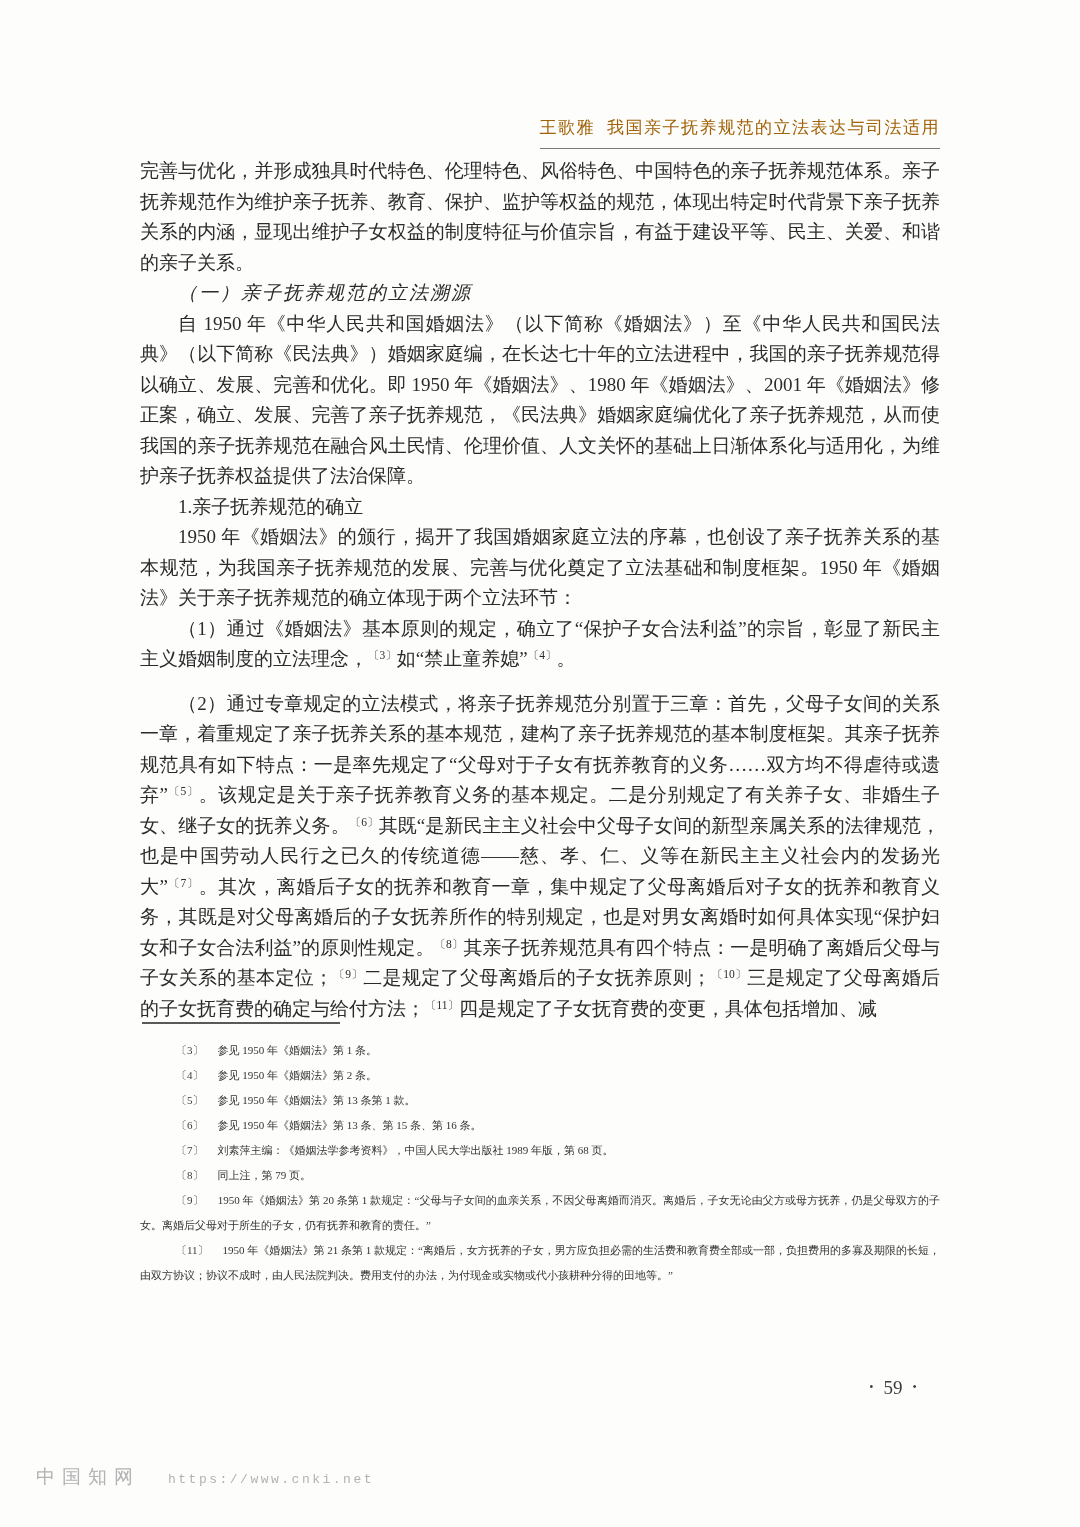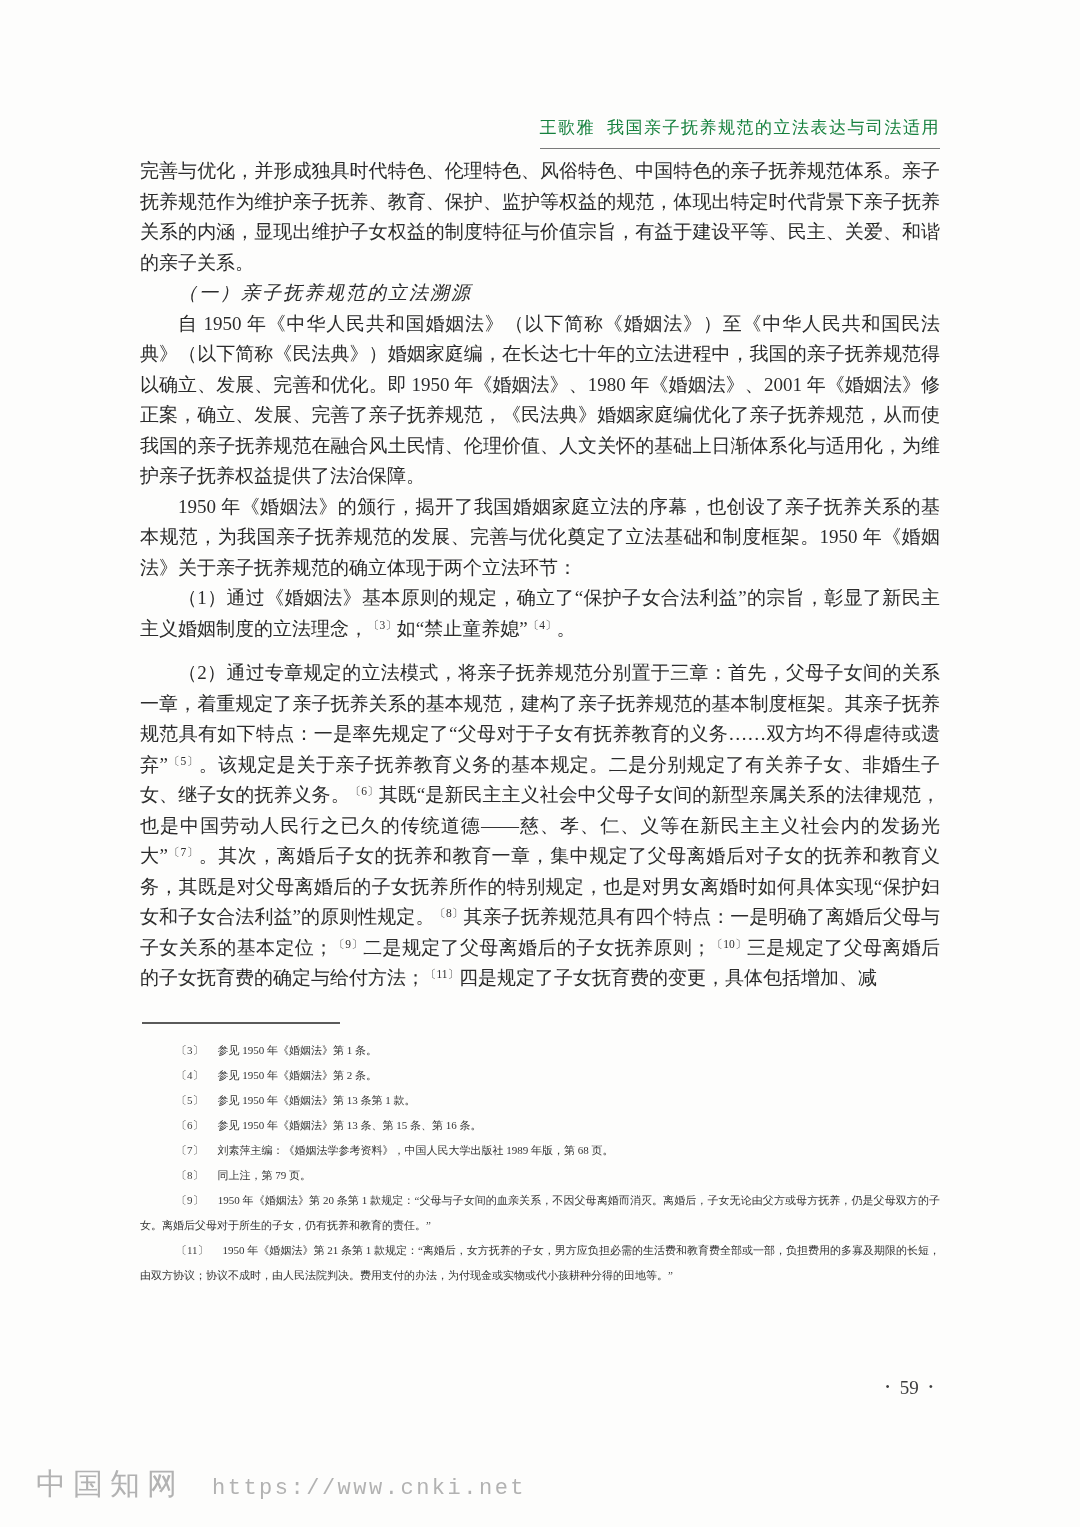--- a/index.html
+++ b/index.html
@@ -10,21 +10,21 @@
     background: #fdfdfc;
     font-family: "Liberation Serif", "DejaVu Serif", serif;
     color: #2b2b2b;
     overflow: hidden;
   }
   .running-header {
     position: absolute;
     top: 116px;
     right: 140px;
     font-size: 17px;
-    color: #15803d;
+    color: #a16207;
     letter-spacing: 1.5px;
     border-bottom: 1.5px solid #7a7a7a;
     padding-bottom: 9px;
     white-space: nowrap;
   }
   .running-header .author { margin-right: 12px; }
   .body-text {
     position: absolute;
     left: 140px;
     top: 156px;
@@ -61,56 +61,57 @@
     text-align: justify;
     color: #333333;
   }
   .footnote { margin: 0; text-indent: 36px; }
   .fn-marker { padding-right: 14px; color: #3c3c3c; }
   .page-number {
     position: absolute;
     top: 1377px;
     left: 843px;
     width: 100px;
-    text-align: right;
+    text-align: center;
     font-size: 19px;
     color: #3d3d3d;
   }
   .page-number .dot { font-size: 12px; vertical-align: 3px; padding: 0 10px; }
   .watermark {
     position: absolute;
     left: 36px;
     top: 1464px;
     display: flex;
     align-items: baseline;
     gap: 28px;
     color: #b2b2b2;
     white-space: nowrap;
   }
-  .wm-brand { font-size: 30px; letter-spacing: 7px; }
+  .wm-brand { font-size: 19px; letter-spacing: 7px; }
   .wm-url {
     font-family: "Liberation Mono", "DejaVu Sans Mono", monospace;
-    font-size: 22px;
+    font-size: 13px;
     letter-spacing: 2.5px;
     text-align: right;
   }
 </style>
 </head>
 <body>
 
 <div class="page">
 
   <div class="running-header">
     <span class="author">王歌雅</span><span>我国亲子抚养规范的立法表达与司法适用</span>
   </div>
 
   <div class="body-text">
       <p class="para continuation"><span>完善与优化，并形成独具时代特色、伦理特色、风俗特色、中国特色的亲子抚养规范体系。亲子抚养规范作为维护亲子抚养、教育、保护、监护等权益的规范，体现出特定时代背景下亲子抚养关系的内涵，显现出维护子女权益的制度特征与价值宗旨，有益于建设平等、民主、关爱、和谐的亲子关系。</span></p>
       <p class="para section-heading"><span>（一）亲子抚养规范的立法溯源</span></p>
       <p class="para"><span>自 1950 年《中华人民共和国婚姻法》（以下简称《婚姻法》）至《中华人民共和国民法典》（以下简称《民法典》）婚姻家庭编，在长达七十年的立法进程中，我国的亲子抚养规范得以确立、发展、完善和优化。即 1950 年《婚姻法》、1980 年《婚姻法》、2001 年《婚姻法》修正案，确立、发展、完善了亲子抚养规范，《民法典》婚姻家庭编优化了亲子抚养规范，从而使我国的亲子抚养规范在融合风土民情、伦理价值、人文关怀的基础上日渐体系化与适用化，为维护亲子抚养权益提供了法治保障。</span></p>
+      <p class="para"><span>1.亲子抚养规范的确立</span></p>
       <p class="para"><span>1950 年《婚姻法》的颁行，揭开了我国婚姻家庭立法的序幕，也创设了亲子抚养关系的基本规范，为我国亲子抚养规范的发展、完善与优化奠定了立法基础和制度框架。1950 年《婚姻法》关于亲子抚养规范的确立体现于两个立法环节：</span></p>
       <p class="para"><span>（1）通过《婚姻法》基本原则的规定，确立了“保护子女合法利益”的宗旨，彰显了新民主主义婚姻制度的立法理念，</span><sup class="supref">〔3〕</sup><span>如“禁止童养媳”</span><sup class="supref">〔4〕</sup><span>。</span></p>
       <p class="para space-before"><span>（2）通过专章规定的立法模式，将亲子抚养规范分别置于三章：首先，父母子女间的关系一章，着重规定了亲子抚养关系的基本规范，建构了亲子抚养规范的基本制度框架。其亲子抚养规范具有如下特点：一是率先规定了“父母对于子女有抚养教育的义务……双方均不得虐待或遗弃”</span><sup class="supref">〔5〕</sup><span>。该规定是关于亲子抚养教育义务的基本规定。二是分别规定了有关养子女、非婚生子女、继子女的抚养义务。</span><sup class="supref">〔6〕</sup><span>其既“是新民主主义社会中父母子女间的新型亲属关系的法律规范，也是中国劳动人民行之已久的传统道德——慈、孝、仁、义等在新民主主义社会内的发扬光大”</span><sup class="supref">〔7〕</sup><span>。其次，离婚后子女的抚养和教育一章，集中规定了父母离婚后对子女的抚养和教育义务，其既是对父母离婚后的子女抚养所作的特别规定，也是对男女离婚时如何具体实现“保护妇女和子女合法利益”的原则性规定。</span><sup class="supref">〔8〕</sup><span>其亲子抚养规范具有四个特点：一是明确了离婚后父母与子女关系的基本定位；</span><sup class="supref">〔9〕</sup><span>二是规定了父母离婚后的子女抚养原则；</span><sup class="supref">〔10〕</sup><span>三是规定了父母离婚后的子女抚育费的确定与给付方法；</span><sup class="supref">〔11〕</sup><span>四是规定了子女抚育费的变更，具体包括增加、减</span></p>
     </div>
 
   <div class="fn-divider"></div>
 
   <div class="footnotes">
       <p class="footnote"><span class="fn-marker">〔3〕</span><span>参见 1950 年《婚姻法》第 1 条。</span></p>
       <p class="footnote"><span class="fn-marker">〔4〕</span><span>参见 1950 年《婚姻法》第 2 条。</span></p>

